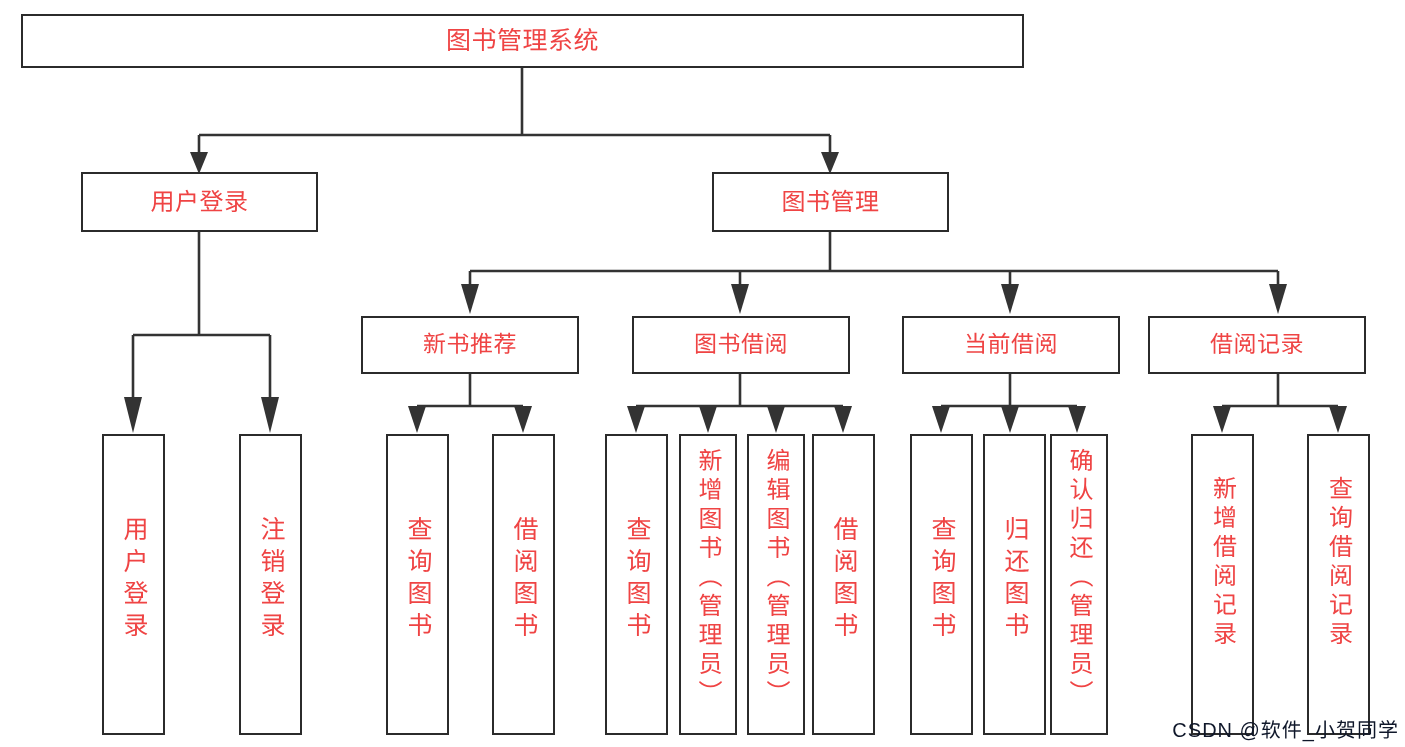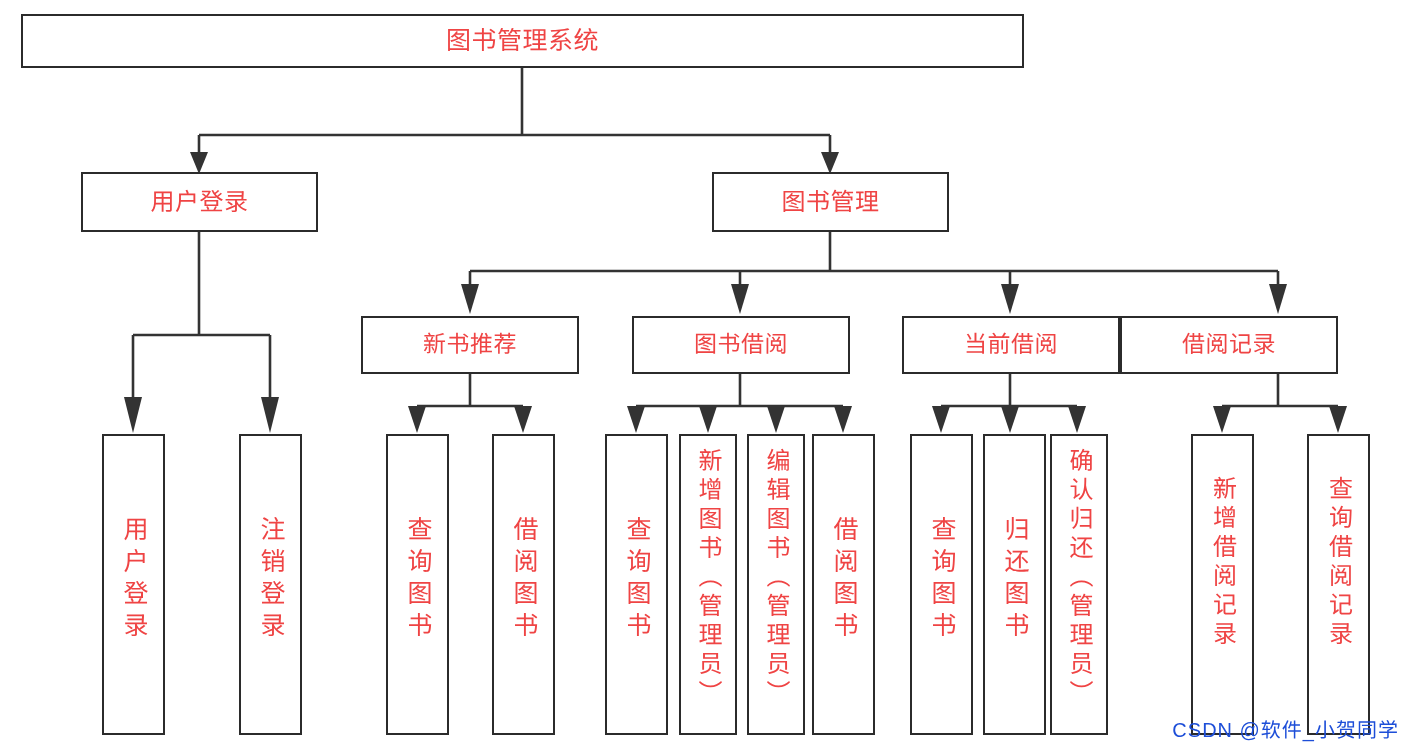--- a/index.html
+++ b/index.html
@@ -82,21 +82,21 @@
   .node.vert.tall-text .label {
     font-size: 24px;
     letter-spacing: 5px;
   }
   
   #watermark {
     position: absolute;
     right: 6px;
     bottom: 4px;
     font-size: 20px;
-    color: #1d4ed8;
+    color: #0f172a;
     letter-spacing: 1px;
     z-index: 3;
     white-space: nowrap;
     font-family: "Liberation Sans", "DejaVu Sans", sans-serif;
   }
 </style>
 </head>
 <body>
 
 <div id="canvas">
@@ -183,21 +183,21 @@
   </div>
 
   <div class="node horiz lvl3" style="left:902px; top:316px; width:218px; height:58px;">
     <span class="label">当前借阅</span>
   </div>
 
   <div class="node horiz lvl3" style="left:632px; top:316px; width:218px; height:58px;">
     <span class="label">图书借阅</span>
   </div>
 
-  <div class="node horiz lvl3" style="left:1120px; top:316px; width:218px; height:58px;">
+  <div class="node horiz lvl3" style="left:1148px; top:316px; width:218px; height:58px;">
     <span class="label">借阅记录</span>
   </div>
 
   <div class="node vert" style="left:102px; top:434px; width:63px; height:301px; padding-top:80px;">
     <span class="label">用户登录</span>
   </div>
 
   <div class="node vert" style="left:239px; top:434px; width:63px; height:301px; padding-top:80px;">
     <span class="label">注销登录</span>
   </div>

